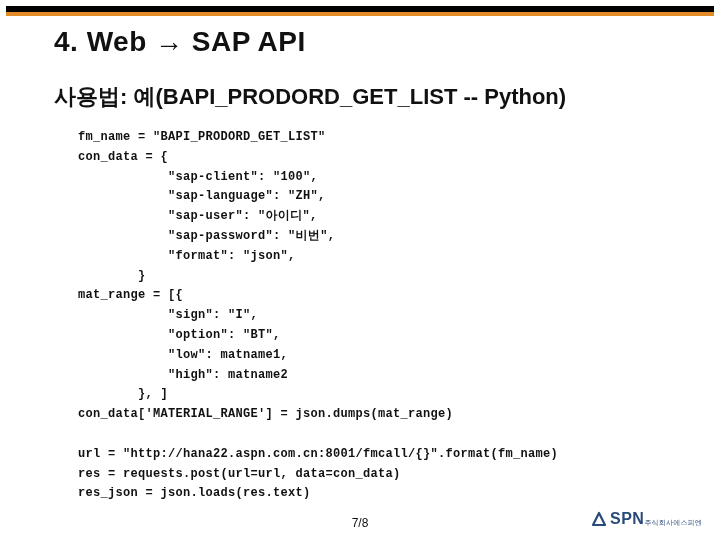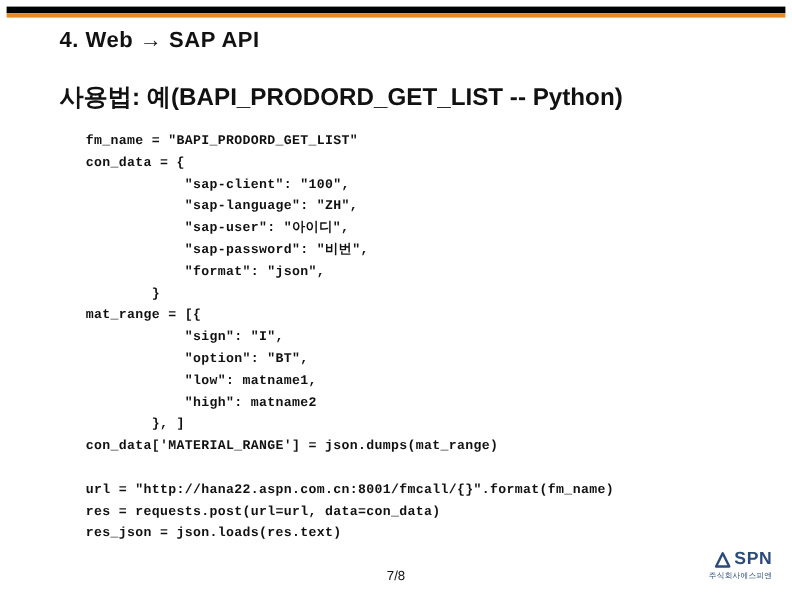--- a/index.html
+++ b/index.html
@@ -15,21 +15,21 @@
     height: 6px;
     background: #000;
     margin: 6px 6px 0 6px;
   }
   .accent-bar {
     height: 4px;
     background: #e38b27;
     margin: 0 6px;
   }
   .title {
-    font-size: 20px;
+    font-size: 28px;
     font-weight: 700;
     color: #111;
     margin: 10px 0 0 54px;
     letter-spacing: 0.5px;
   }
   .subtitle {
     font-size: 22px;
     font-weight: 700;
     color: #111;
     margin: 24px 0 0 54px;
@@ -51,21 +51,21 @@
     transform: translateX(-50%);
     font-size: 12px;
     color: #111;
     font-weight: 400;
   }
   .logo {
     position: absolute;
     right: 18px;
     bottom: 12px;
     display: flex;
-    flex-direction: column;
+    flex-direction: row;
     align-items: flex-end;
   }
   .logo-main {
     display: flex;
     align-items: center;
     gap: 2px;
   }
   .logo-icon {
     width: 18px;
     height: 18px;

